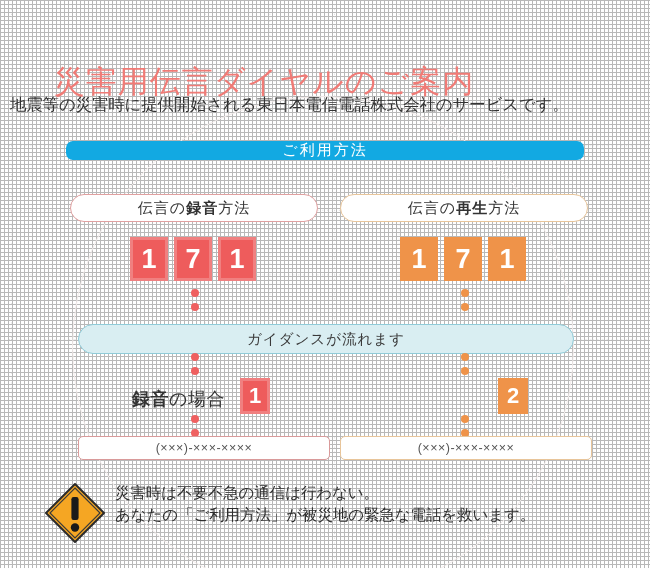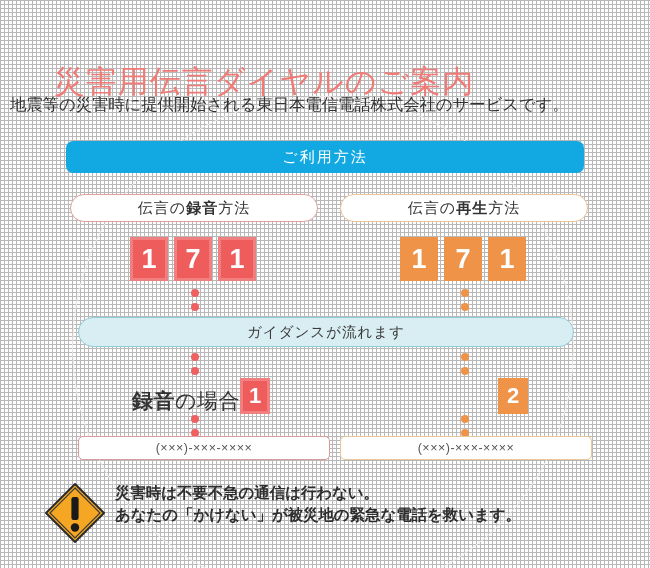--- a/index.html
+++ b/index.html
@@ -73,21 +73,21 @@
     letter-spacing: -0.2px;
   }
   .lead div { white-space: nowrap; margin-top: 8px; }
 
   
   .banner {
     position: absolute;
     left: 66px;
     top: 141px;
     width: 518px;
-    height: 32px;
+    height: 19px;
     background: #12a9e2;
     border-radius: 7px;
     color: #ffffff;
     font-size: 15px;
     display: flex;
     align-items: center;
     justify-content: center;
     letter-spacing: 2px;
     box-sizing: border-box;
   }
@@ -152,40 +152,40 @@
     height: 8px;
     border-radius: 50%;
   }
   .dot-red { background: #ef6060; }
   .dot-orange { background: #ef9349; }
 
   
   .guidance {
     position: absolute;
     left: 78px;
-    top: 317px;
+    top: 324px;
     width: 496px;
     height: 30px;
     box-sizing: border-box;
     background: #d9eef2;
     border: 1px solid #8fcbd8;
     border-radius: 15px;
     display: flex;
     align-items: center;
     justify-content: center;
     font-size: 14.5px;
     color: #3a3a3a;
     letter-spacing: 1px;
   }
 
   
   .case-label {
     position: absolute;
     top: 387px;
-    font-size: 21px;
+    font-size: 18px;
     color: #333333;
     letter-spacing: 0.5px;
     white-space: nowrap;
   }
   .case-label b { font-weight: 700; }
   .case-left  { left: 132px; }
   .case-right { left: 382px; }
 
   .case-digit {
     position: absolute;
@@ -239,21 +239,20 @@
   }
   .warn-text {
     position: absolute;
     left: 115px;
     top: 482px;
     width: 520px;
     font-size: 15.5px;
     line-height: 21.5px;
     color: #2e2e2e;
     letter-spacing: -0.1px;
-    font-weight: bold;
   }
   .warn-text div { white-space: nowrap; }
 </style>
 </head>
 <body>
 
 <div id="canvas">
 
   <svg class="gridlines" width="650" height="568" style="position:absolute;left:0;top:0;pointer-events:none;">
     <defs>
@@ -339,16 +338,16 @@
 
   <svg class="warn-icon" viewBox="0 0 62 62">
     <polygon points="31,2 60,31 31,60 2,31" fill="#f5a623" stroke="#2b2b2b" stroke-width="2" stroke-linejoin="round"></polygon>
     <polygon points="31,6 56,31 31,56 6,31" fill="none" stroke="#3a3a3a" stroke-width="1.2"></polygon>
     <rect x="27.4" y="15" width="7.2" height="23" rx="2.2" fill="#1a1a1a"></rect>
     <circle cx="31" cy="45.5" r="4.2" fill="#1a1a1a"></circle>
   </svg>
 
   <div class="warn-text">
     <div>災害時は不要不急の通信は行わない。</div>
-    <div>あなたの「かけない」が被災地の緊急な電話を救います。</div>
+    <div>あなたの「ご利用方法」が被災地の緊急な電話を救います。</div>
   </div>
 
 </div>
 
 </body></html>

